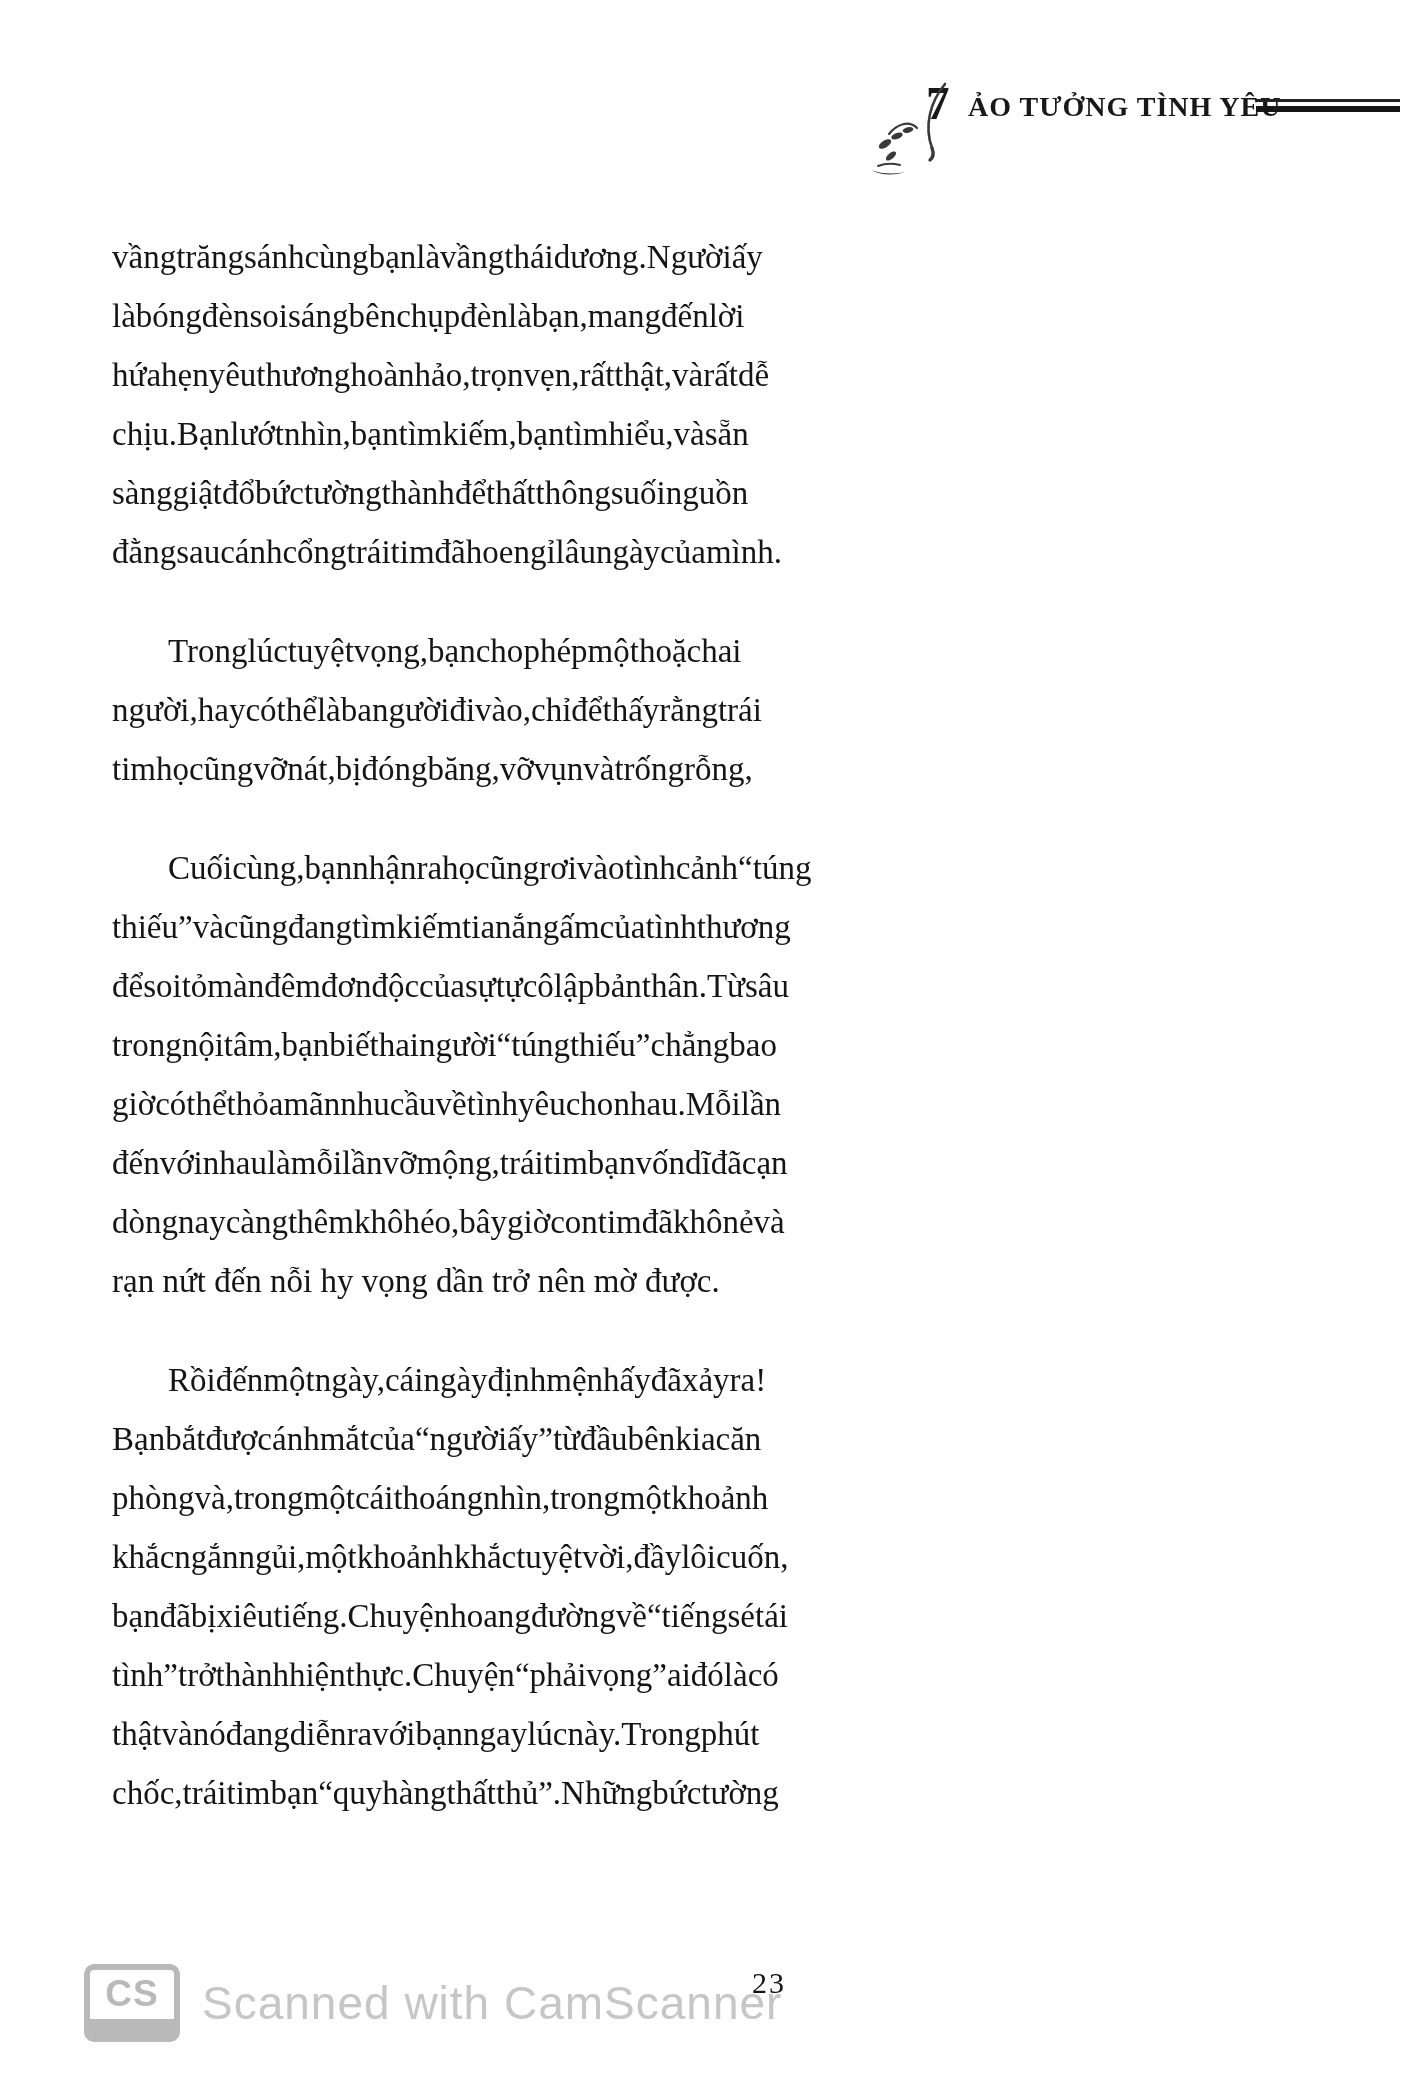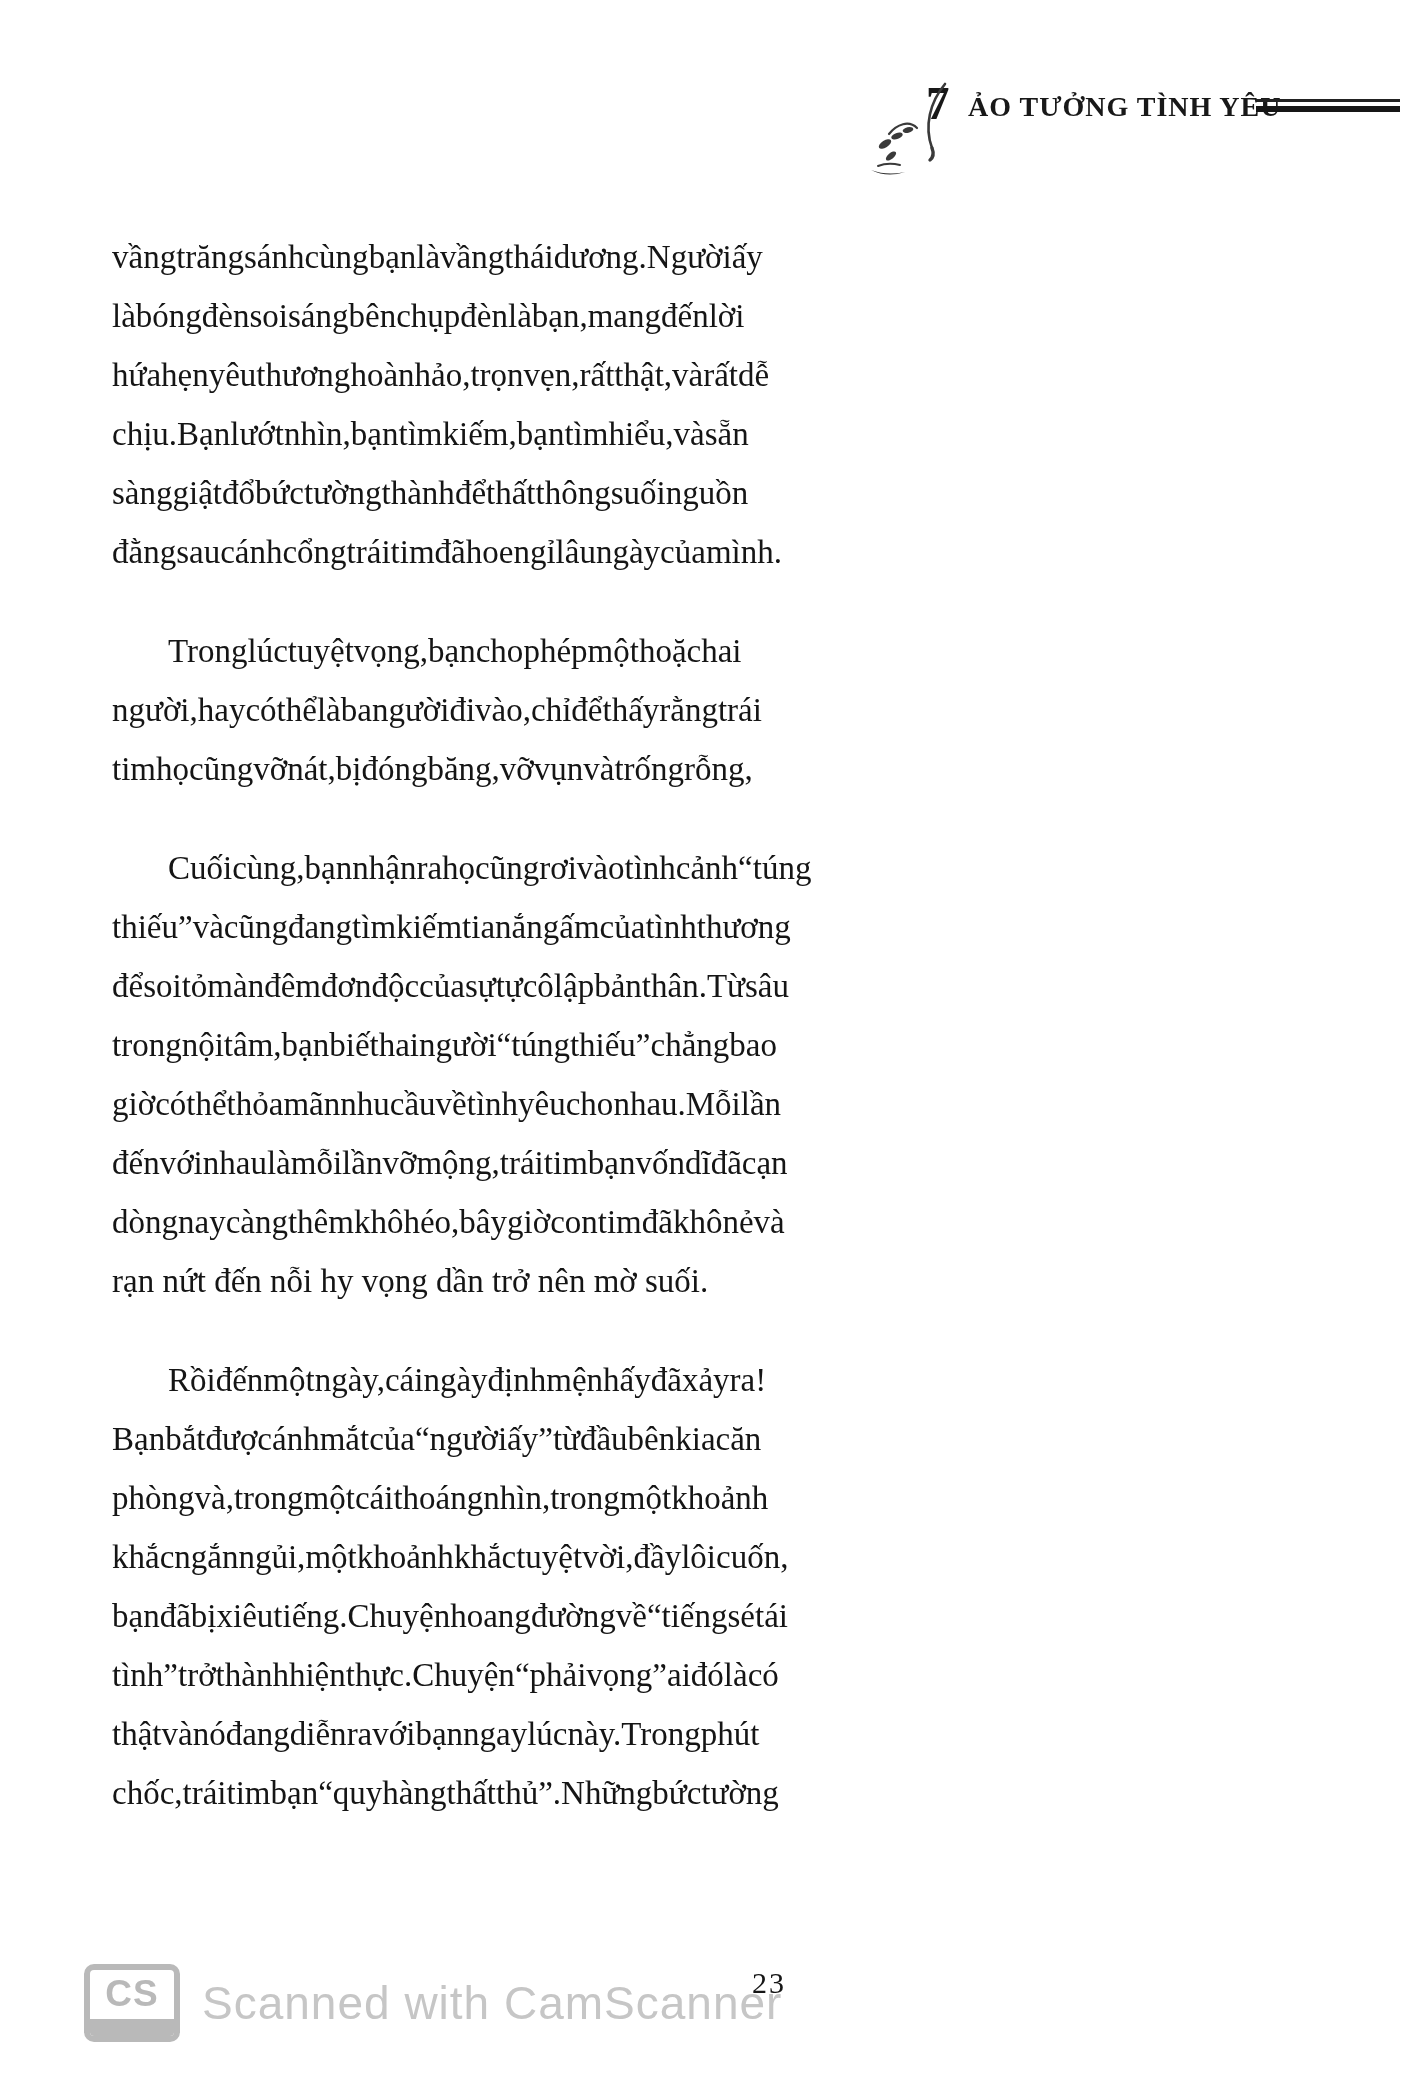--- a/index.html
+++ b/index.html
@@ -333,21 +333,21 @@
           <span>héo,</span>
           <span>bây</span>
           <span>giờ</span>
           <span>con</span>
           <span>tim</span>
           <span>đã</span>
           <span>khô</span>
           <span>nẻ</span>
           <span>và</span>
         </div>
-        <div class="line">rạn nứt đến nỗi hy vọng dần trở nên mờ suối.</div>
+        <div class="line">rạn nứt đến nỗi hy vọng dần trở nên mờ được.</div>
       </div>
       <div class="paragraph">
         <div class="line just indent">
           <span>Rồi</span>
           <span>đến</span>
           <span>một</span>
           <span>ngày,</span>
           <span>cái</span>
           <span>ngày</span>
           <span>định</span>

